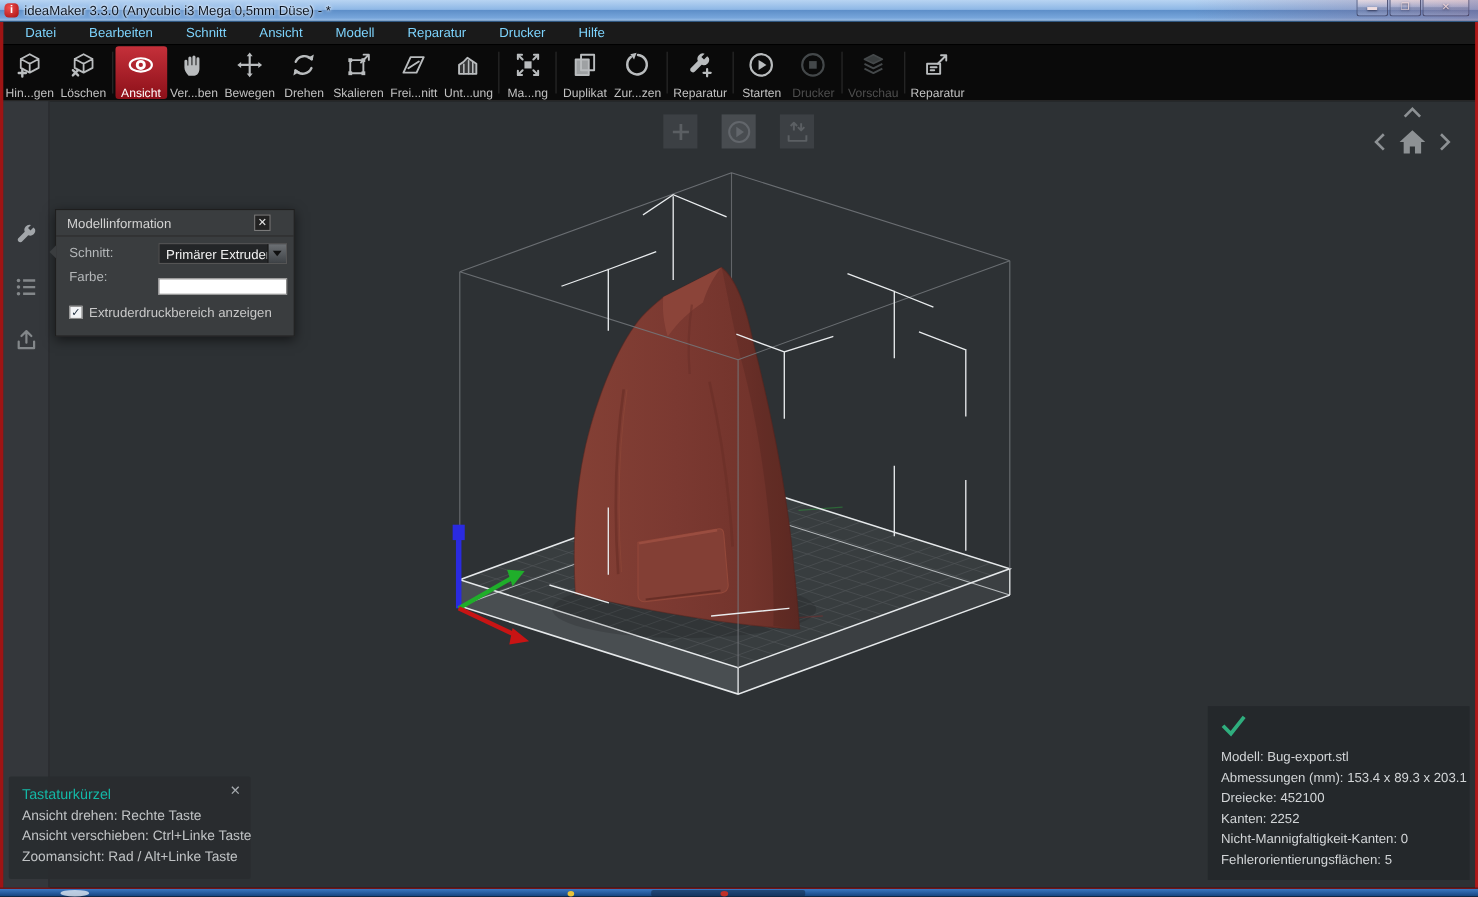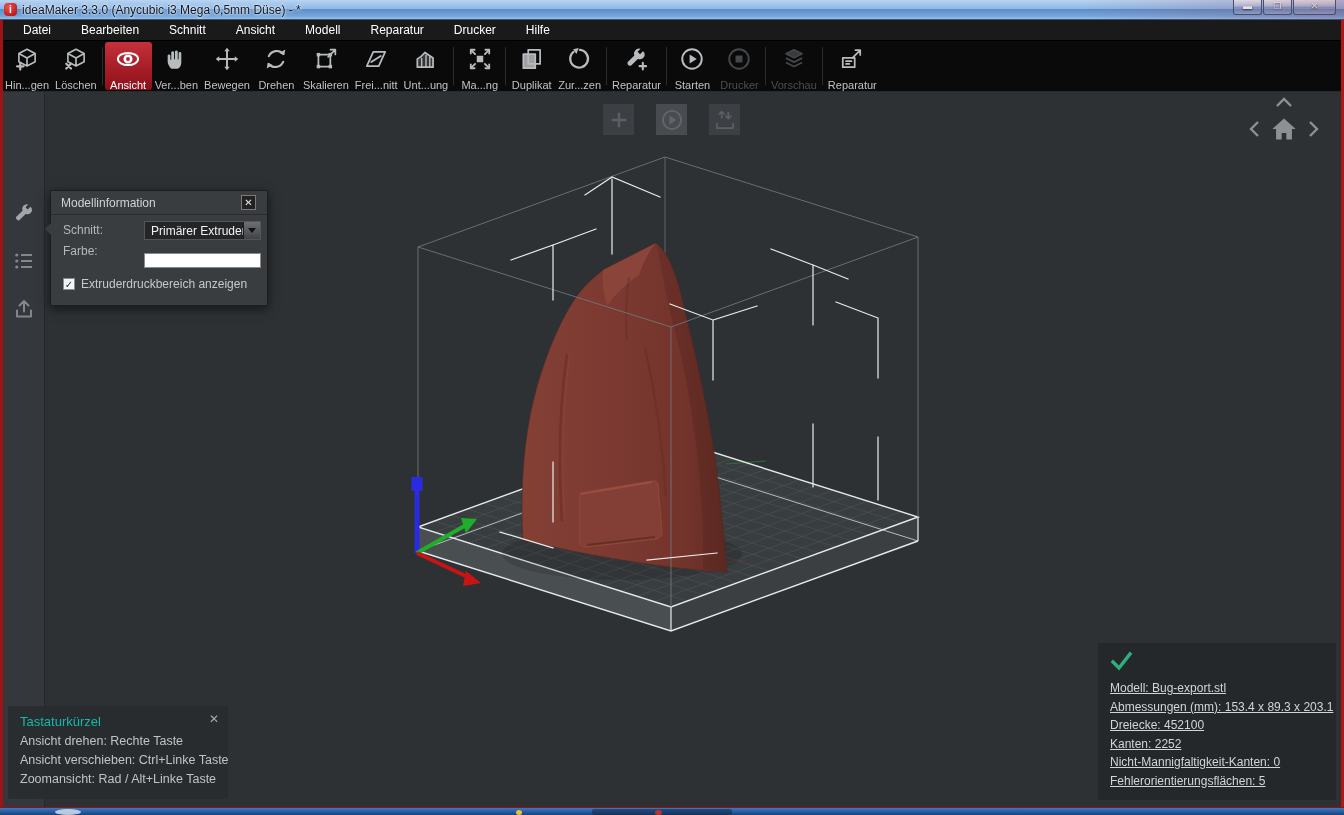--- a/index.html
+++ b/index.html
@@ -20,21 +20,21 @@
   .win-btns { position:absolute; right:8px; top:0; display:flex; }
   .win-btn { width:29px; height:15px; margin-left:1px;
     background:linear-gradient(rgba(255,255,255,.75), rgba(210,225,245,.25) 45%, rgba(90,120,160,.35) 50%, rgba(170,200,235,.45));
     border:1px solid #39567c; border-top:none; border-radius:0 0 3px 3px;
     color:#fff; text-align:center; font-size:9px; line-height:13px; text-shadow:0 1px 2px #1c3least; text-shadow:0 1px 2px #1c3a5e; }
   .win-btn.close { width:43px; }
 
   
   .menubar { position:absolute; left:0; top:20px; width:1344px; height:21px; background:#1a1a1a;
     display:flex; align-items:center; padding-left:8px; border-bottom:1px solid #000; }
-  .menu-item { color:#ffffff; font-size:12px; padding:0 15px; cursor:default; }
+  .menu-item { color:#7dd3fc; font-size:12px; padding:0 15px; cursor:default; }
 
   
   .toolbar { position:absolute; left:0; top:41px; width:1344px; height:51px; background:#0a0a0a;
     display:flex; align-items:stretch; padding-left:2px; border-bottom:1px solid #2a2a2a; }
   .tb-item { min-width:47px; padding:4px 3px 2px; display:flex; flex-direction:column; align-items:center;
     color:#b9bcbe; border-radius:3px; margin-top:1px; margin-bottom:1px; }
   .tb-item .tb-ic { height:28px; display:flex; align-items:center; }
   .tb-item svg { display:block; }
   .tb-label { font-size:11px; color:#c2c2c2; margin-top:7px; white-space:nowrap; }
   .tb-item.active { background:linear-gradient(#c5303a, #8c1019); color:#fff; }
@@ -64,21 +64,21 @@
   
   .nav-cluster { position:absolute; right:20px; top:4px; width:80px; height:48px; z-index:6; color:#8d9194; }
   .nav-cluster .nv { position:absolute; }
 
   
   .panel-info { position:absolute; left:50px; top:98px; width:218px; height:116px; background:#3a3d3f;
     border:1px solid #1e1e1e; box-shadow:0 3px 10px rgba(0,0,0,.55); z-index:20; }
   .panel-info .notch { position:absolute; left:-6px; top:32px; width:0; height:0;
     border-top:6px solid transparent; border-bottom:6px solid transparent; border-right:6px solid #3a3d3f; }
   .pi-title-row { height:24px; border-bottom:1px solid #2b2b2b; display:flex; align-items:center;
-    padding:0 11px 0 10px; }
+    padding:0 21px 0 10px; }
   .pi-title { font-size:12px; color:#d2d2d2; flex:1; }
   .pi-close { width:15px; height:15px; background:#222; border:1px solid #7a7a7a; color:#e8e8e8;
     font-size:10px; line-height:13px; text-align:center; }
   .pi-row { position:absolute; left:12px; font-size:12px; color:#b5b8ba; }
   .pi-dd { position:absolute; left:93px; width:117px; height:19px; background:#232527; border:1px solid #555;
     display:flex; align-items:center; }
   .pi-dd .val { flex:1; color:#f2f2f2; font-size:12px; padding-left:6px; white-space:nowrap; overflow:hidden; }
   .pi-dd .arrow { width:17px; height:100%; background:linear-gradient(#6c7074,#3f4347); border-left:1px solid #1c1c1c;
     display:flex; align-items:center; justify-content:center; }
   .pi-dd .arrow i { width:0; height:0; border-left:4px solid transparent; border-right:4px solid transparent;
@@ -93,21 +93,21 @@
   .panel-keys { position:absolute; left:8px; bottom:8px; width:220px; background:rgba(41,44,47,.95);
     border-radius:2px; padding:8px 12px 10px; z-index:20; }
   .pk-close { position:absolute; right:9px; top:7px; color:#a6abaf; font-size:12px; line-height:12px; }
   .pk-title { font-size:13px; color:#14b8a6; margin-bottom:3px; }
   .pk-line { font-size:12.5px; color:#c0c3c5; line-height:19px; white-space:nowrap; }
 
   
   .panel-status { position:absolute; right:8px; bottom:7px; width:238px; background:rgba(36,39,42,.92);
     padding:8px 12px 10px; z-index:20; }
   .ps-check { width:24px; height:20px; margin-bottom:4px; }
-  .ps-line { font-size:12px; color:#d2d5d7; line-height:18.5px; white-space:nowrap;text-decoration:underline; }
+  .ps-line { font-size:12px; color:#d2d5d7; line-height:18.5px; white-space:nowrap; }
 
   
   .taskbar { position:absolute; left:0; top:807px; width:1344px; height:8px;
     background:linear-gradient(#3c79c4, #16437e); border-top:1px solid #8c1414; z-index:70; }
   .tk-blob { position:absolute; border-radius:50%; }
 </style>
 </head>
 <body>
 
 <div class="window">

